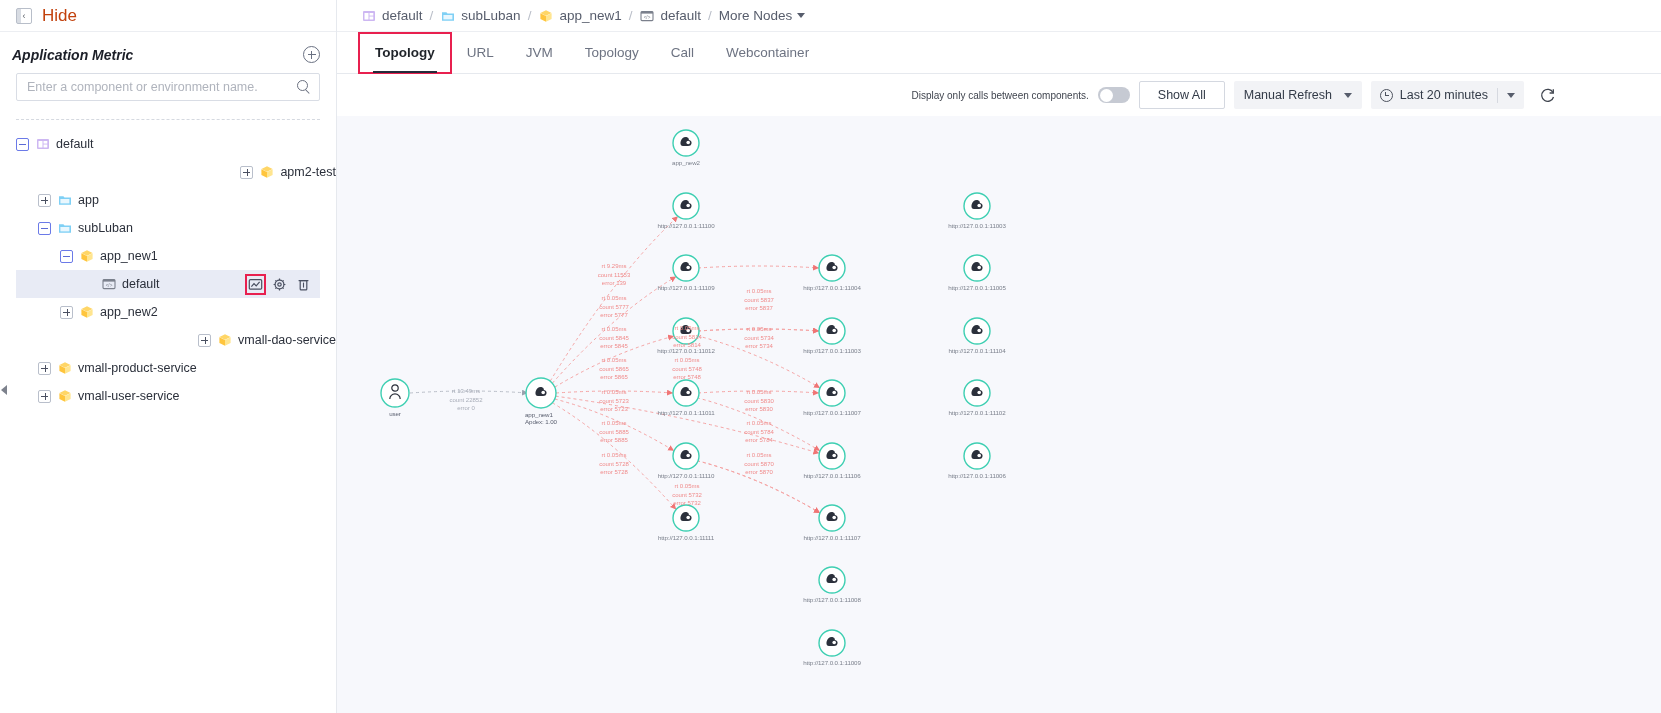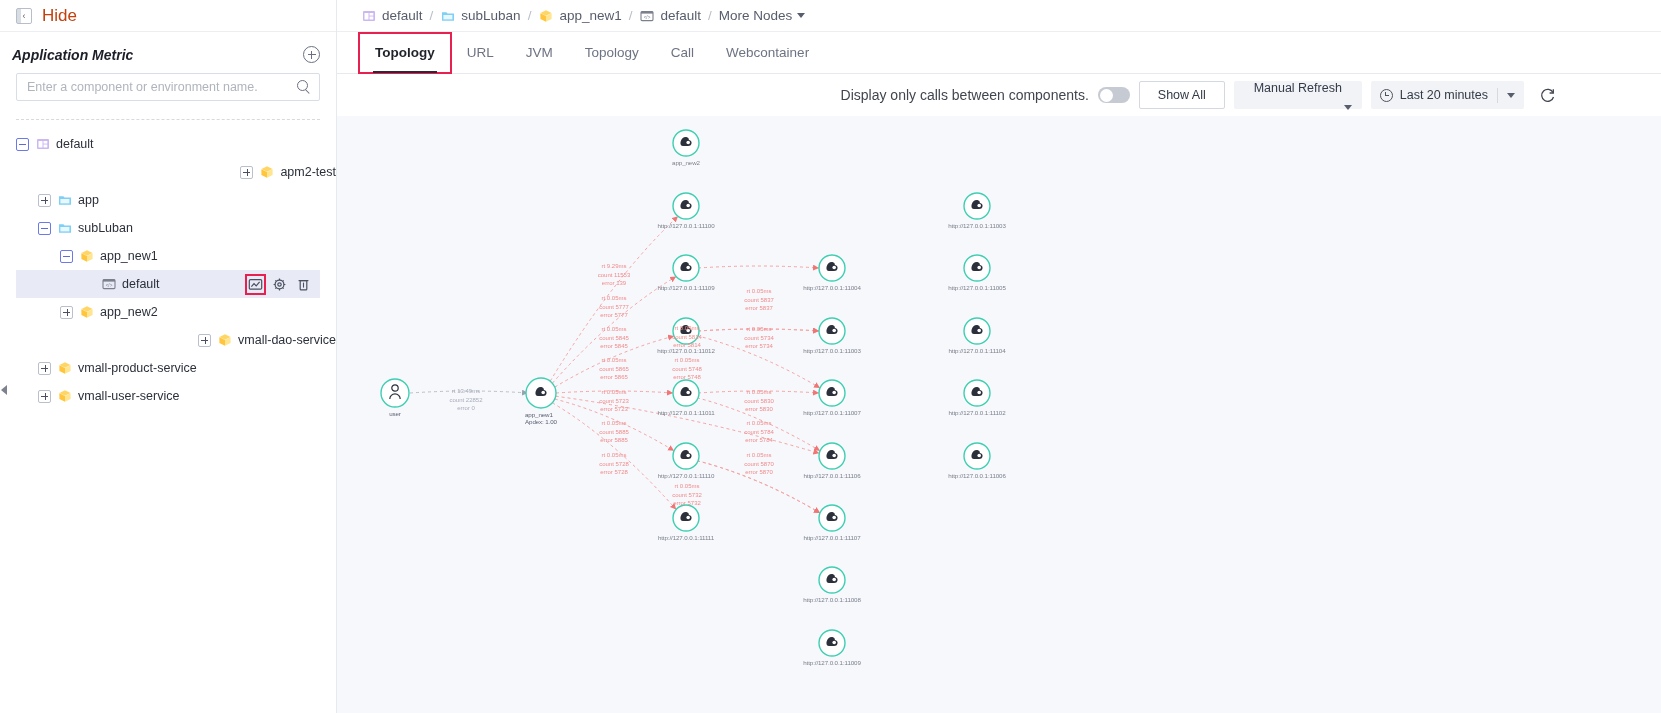--- a/index.html
+++ b/index.html
@@ -67,25 +67,25 @@
   .crumbs .sep { color:#b9bec8; margin:0 1px; }
   .crumbs .more { display:flex; align-items:center; gap:5px; cursor:pointer; }
 
   .tabs { height:42px; display:flex; align-items:center; gap:0; padding-left:22px; border-bottom:1px solid #e6e9ee; background:#fff; }
   .tab { padding:0 16px; height:40px; line-height:40px; font-size:13.5px; color:#6d7382; cursor:pointer; position:relative; }
   .tab.active { color:#1f2329; font-weight:bold; }
   .tab.active:after { content:""; position:absolute; left:14px; right:14px; bottom:0; height:2px; background:#252b3a; }
   .tab.boxed { outline:2.3px solid #e8204f; outline-offset:-1px; }
 
   .toolbar { height:42px; display:flex; align-items:center; justify-content:flex-end; gap:9px; padding:0 100px 0 0; background:#fff; }
-  .tb-text { font-size:14px; color:#40454f; }
+  .tb-text { font-size:10px; color:#40454f; }
   .toggle { width:32px; height:16px; border-radius:8px; background:#c6cad3; position:relative; cursor:pointer; }
   .toggle i { position:absolute; width:13px; height:13px; border-radius:50%; background:#fff; top:1.5px; left:2px; }
   .btn-outline { height:28px; padding:0 18px; border:1px solid #d4d8e0; border-radius:2px; background:#fff; font-size:12.5px; color:#333b48; display:flex; align-items:center; cursor:pointer; font-family:"Liberation Sans", sans-serif; }
-  .sel-grey { height:28px; min-width:128px; padding:0 10px; background:#f2f3f6; border-radius:2px; display:flex; align-items:center; gap:10px; font-size:12.5px; color:#333b48; cursor:pointer;flex-direction:column; }
+  .sel-grey { height:28px; min-width:128px; padding:0 10px; background:#f2f3f6; border-radius:2px; display:flex; align-items:center; gap:10px; font-size:12.5px; color:#333b48; cursor:pointer; }
   .sel-grey .caret { margin-left:auto; }
   .time-sel { height:28px; background:#f2f3f6; border-radius:2px; display:flex; align-items:center; gap:7px; padding:0 9px; font-size:12.5px; color:#333b48; cursor:pointer; }
   .time-sel .vbar { width:1px; height:15px; background:#d6d9e0; margin:0 2px; }
   .clock { width:13px; height:13px; border:1.3px solid #4d525e; border-radius:50%; position:relative; }
   .clock:before { content:""; position:absolute; left:4.6px; top:2px; width:1px; height:4.2px; background:#4d525e; }
   .clock:after { content:""; position:absolute; left:5px; top:5.6px; width:3.2px; height:1px; background:#4d525e; }
   .refresh-btn { width:28px; height:28px; display:flex; align-items:center; justify-content:center; cursor:pointer; color:#40454f; font-size:16px; }
 
   .canvas { flex:1; position:relative; background:#f7f8fc; overflow:hidden; }
   .canvas svg { position:absolute; left:0; top:0; }

